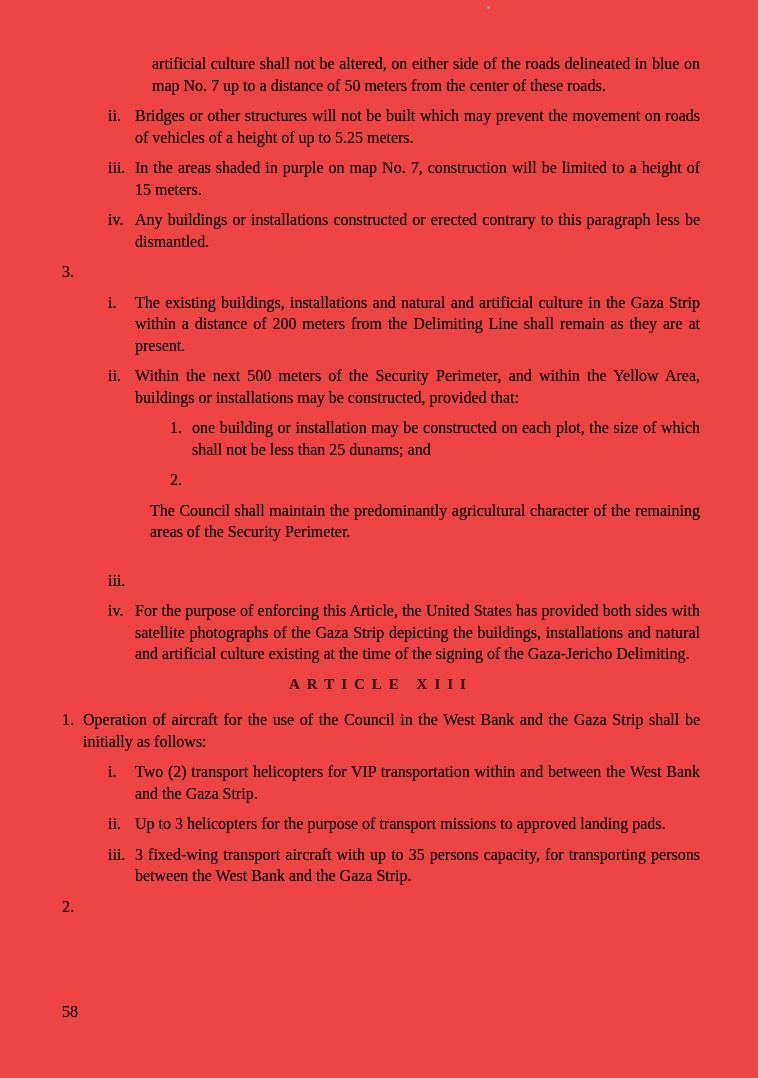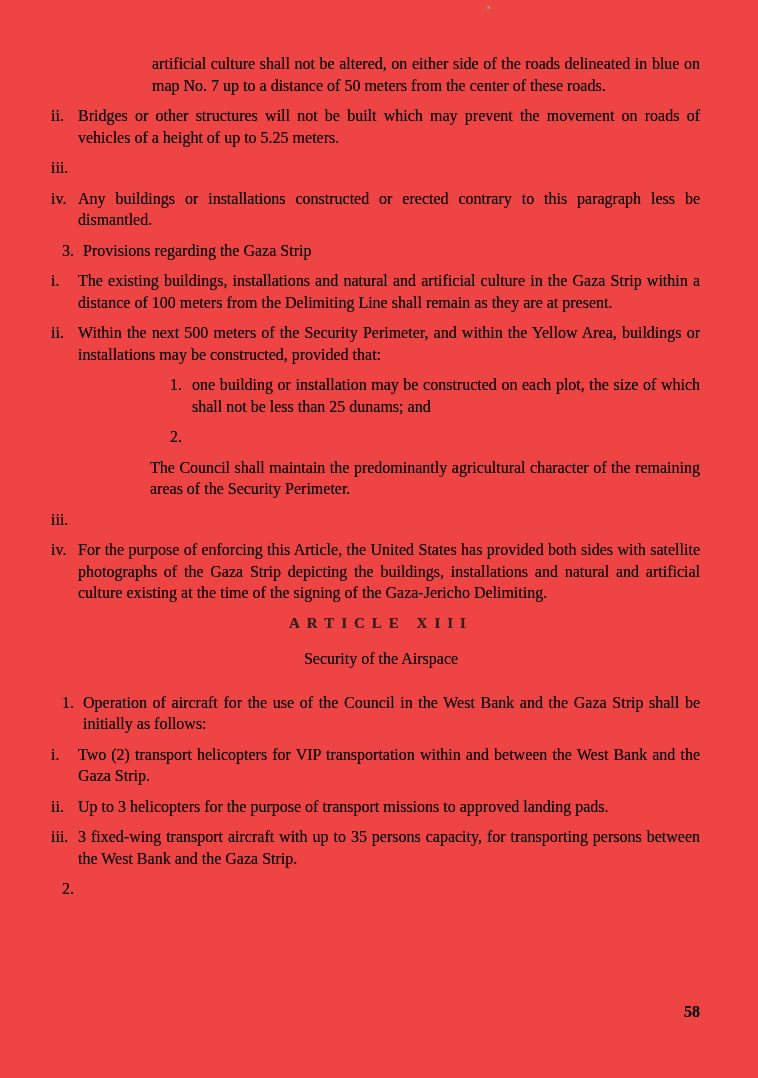--- a/index.html
+++ b/index.html
@@ -36,30 +36,30 @@
   }
   .block {
     display: flex;
     align-items: flex-start;
     margin: 0 0 9px 0;
   }
   .block .marker { flex-shrink: 0; }
   .block .btext { flex: 1; text-align: justify; }
   .lvl1 { padding-left: 62px; }
   .lvl1 .marker { width: 21px; }
-  .lvlR { padding-left: 51px; }
+  .lvlR { padding-left: 108px; }
   .lvlR .marker { width: 27px; }
   .lvlN { padding-left: 170px; }
   .lvlN .marker { width: 22px; }
   .hang-roman {
     margin: 0 0 9px 152px;
     text-align: justify;
   }
   .council {
-    margin: 1px 0 9px 150px;
+    margin: 1px 0 27px 150px;
     text-align: justify;
     font-family: Liberation Serif, serif;
   }
   .force-justify { text-align-last: justify; }
   .article-heading {
     margin: 3px 0 14px 62px;
     text-align: center;
     font-weight: bold;
     font-size: 15px;
     letter-spacing: 7px;
@@ -70,56 +70,55 @@
   }
   .article-sub {
     margin: 0 0 22px 62px;
     text-align: center;
   }
   .page-number {
     position: absolute;
     left: 62px;
     right: 58px;
     top: 1001px;
-    text-align: right;
-    font-weight: bold;
+    text-align: left;
   }
 </style>
 </head>
 <body>
 
 <div class="page">
   <div class="artifact-dot"></div>
 
   <div class="content">
 
     <p class="hang-roman">artificial culture shall not be altered, on either side of the roads delineated in blue on map No. 7 up to a distance of 50 meters from the center of these roads.</p>
 
     <div class="block lvlR">
       <span class="marker">ii.</span>
       <span class="btext">Bridges or other structures will not be built which may prevent the movement on roads of vehicles of a height of up to 5.25 meters.</span>
     </div>
 
     <div class="block lvlR">
       <span class="marker">iii.</span>
+      <span class="btext">In the areas shaded in purple on map No. 7, construction will be limited to a height of 15 meters.</span>
     </div>
 
     <div class="block lvlR">
       <span class="marker">iv.</span>
       <span class="btext">Any buildings or installations constructed or erected contrary to this paragraph less be dismantled.</span>
     </div>
 
     <div class="block lvl1">
       <span class="marker">3.</span>
-      <span class="btext">Provisions regarding the Gaza Strip</span>
     </div>
 
     <div class="block lvlR">
       <span class="marker">i.</span>
-      <span class="btext">The existing buildings, installations and natural and artificial culture in the Gaza Strip within a distance of 100 meters from the Delimiting Line shall remain as they are at present.</span>
+      <span class="btext">The existing buildings, installations and natural and artificial culture in the Gaza Strip within a distance of 200 meters from the Delimiting Line shall remain as they are at present.</span>
     </div>
 
     <div class="block lvlR">
       <span class="marker">ii.</span>
       <span class="btext">Within the next 500 meters of the Security Perimeter, and within the Yellow Area, buildings or installations may be constructed, provided that:</span>
     </div>
 
     <div class="block lvlN">
       <span class="marker">1.</span>
       <span class="btext">one building or installation may be constructed on each plot, the size of which shall not be less than 25 dunams; and</span>
@@ -135,21 +134,20 @@
       <span class="marker">iii.</span>
     </div>
 
     <div class="block lvlR">
       <span class="marker">iv.</span>
       <span class="btext">For the purpose of enforcing this Article, the United States has provided both sides with satellite photographs of the Gaza Strip depicting the buildings, installations and natural and artificial culture existing at the time of the signing of the Gaza-Jericho Delimiting.</span>
     </div>
 
     <div class="article-heading">ARTICLE XIII</div>
 
-    <div class="article-sub">Security of the Airspace</div>
 
     <div class="block lvl1">
       <span class="marker">1.</span>
       <span class="btext">Operation of aircraft for the use of the Council in the West Bank and the Gaza Strip shall be initially as follows:</span>
     </div>
 
     <div class="block lvlR">
       <span class="marker">i.</span>
       <span class="btext">Two (2) transport helicopters for VIP transportation within and between the West Bank and the Gaza Strip.</span>
     </div>

